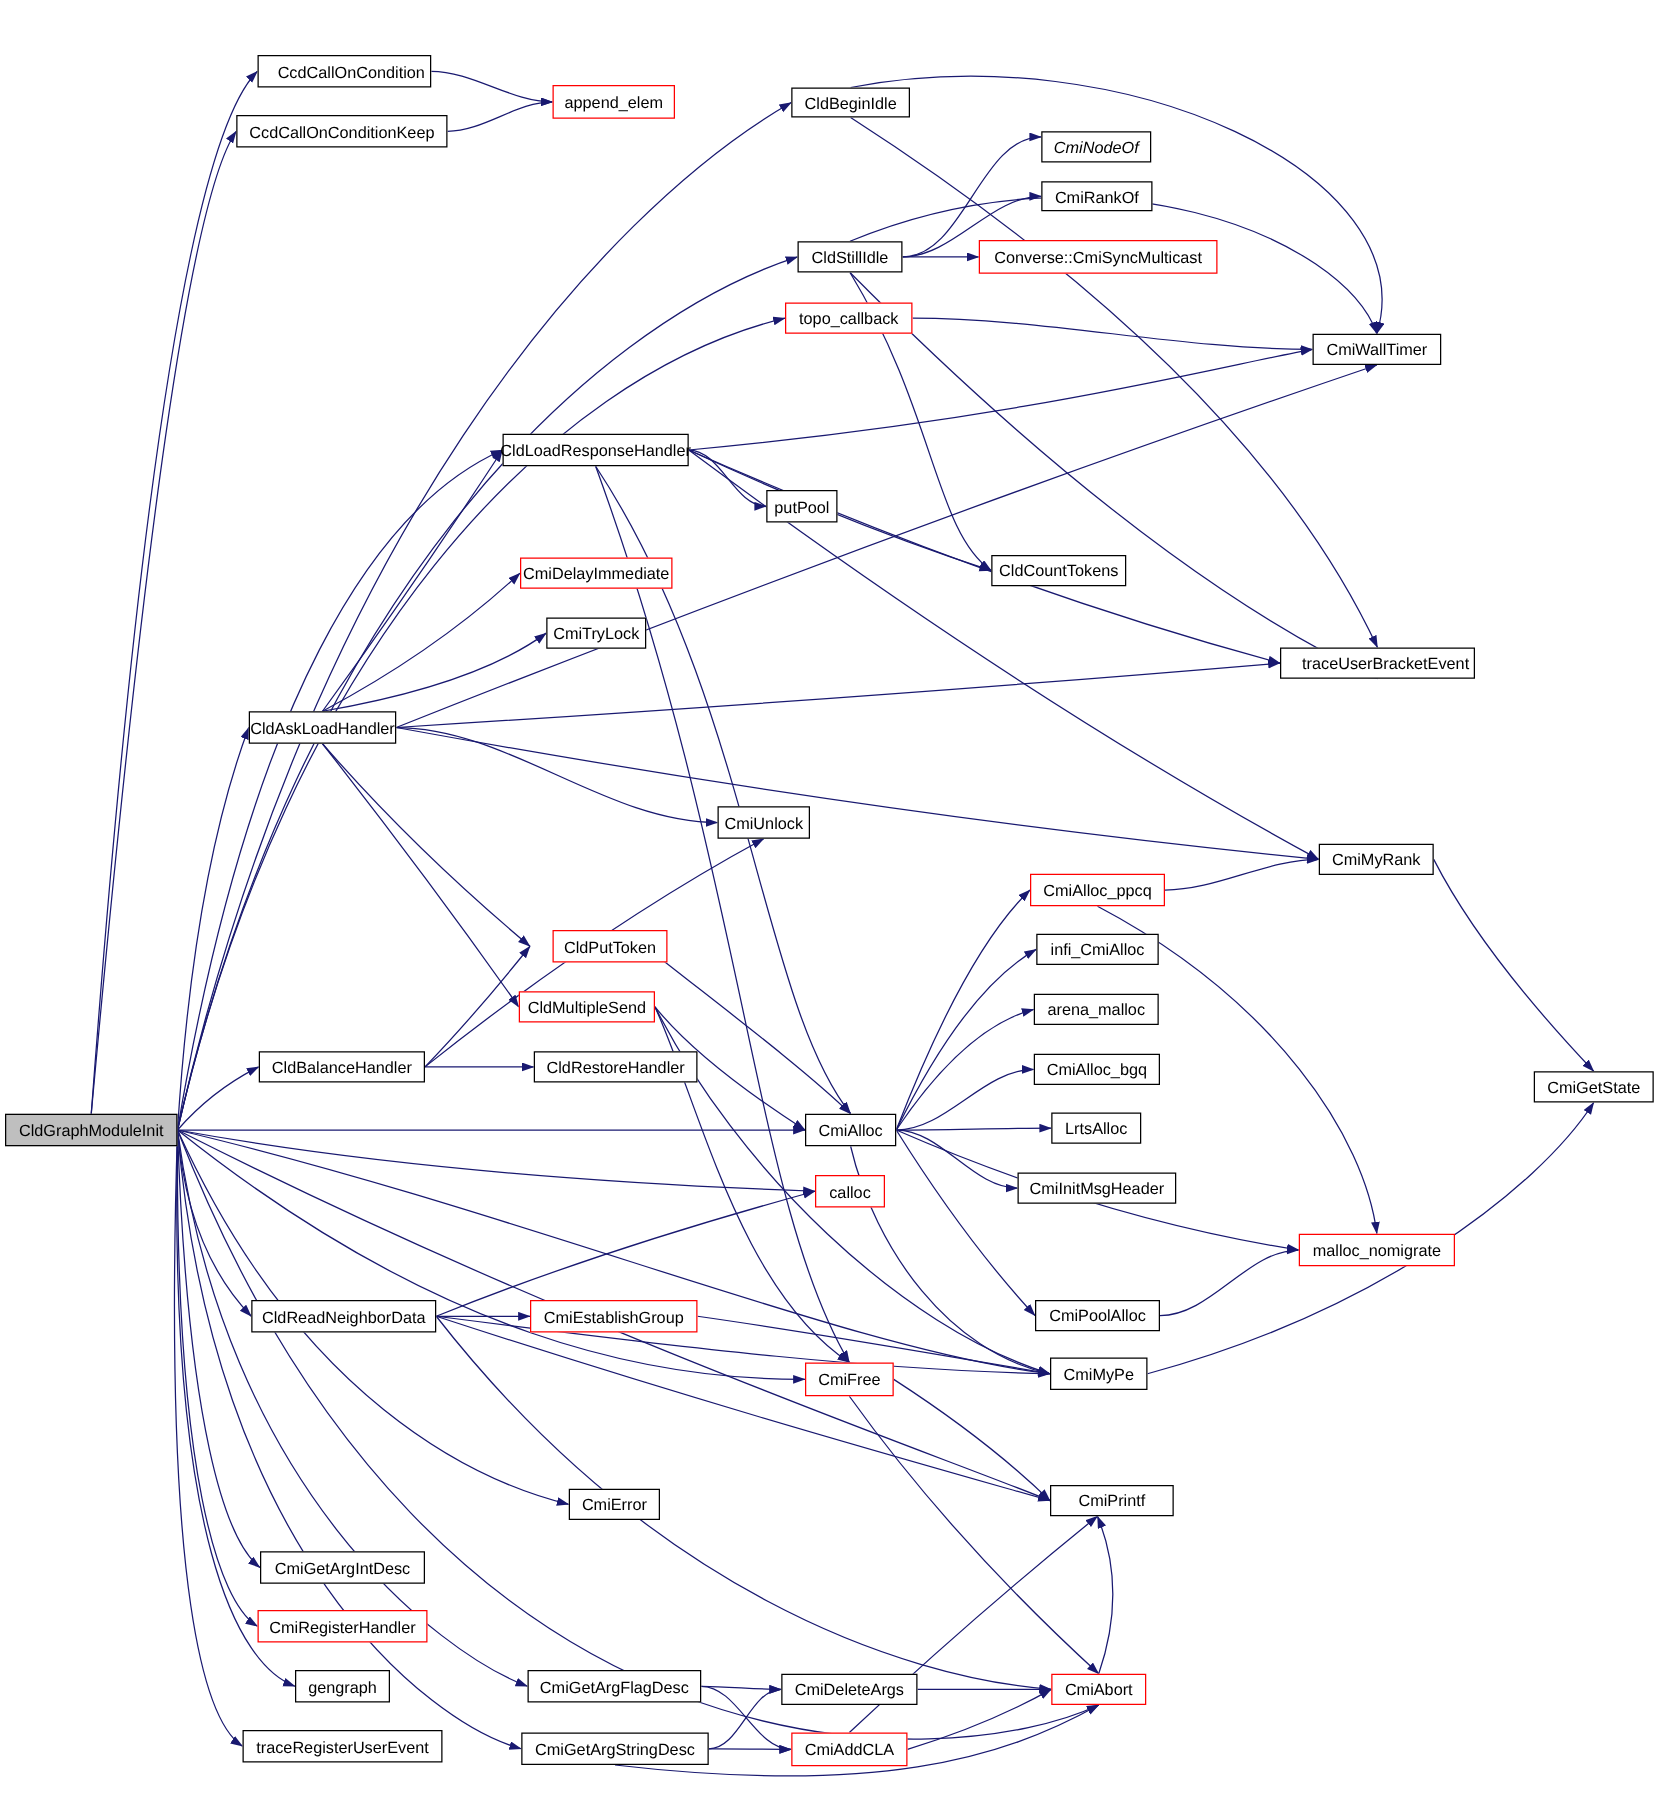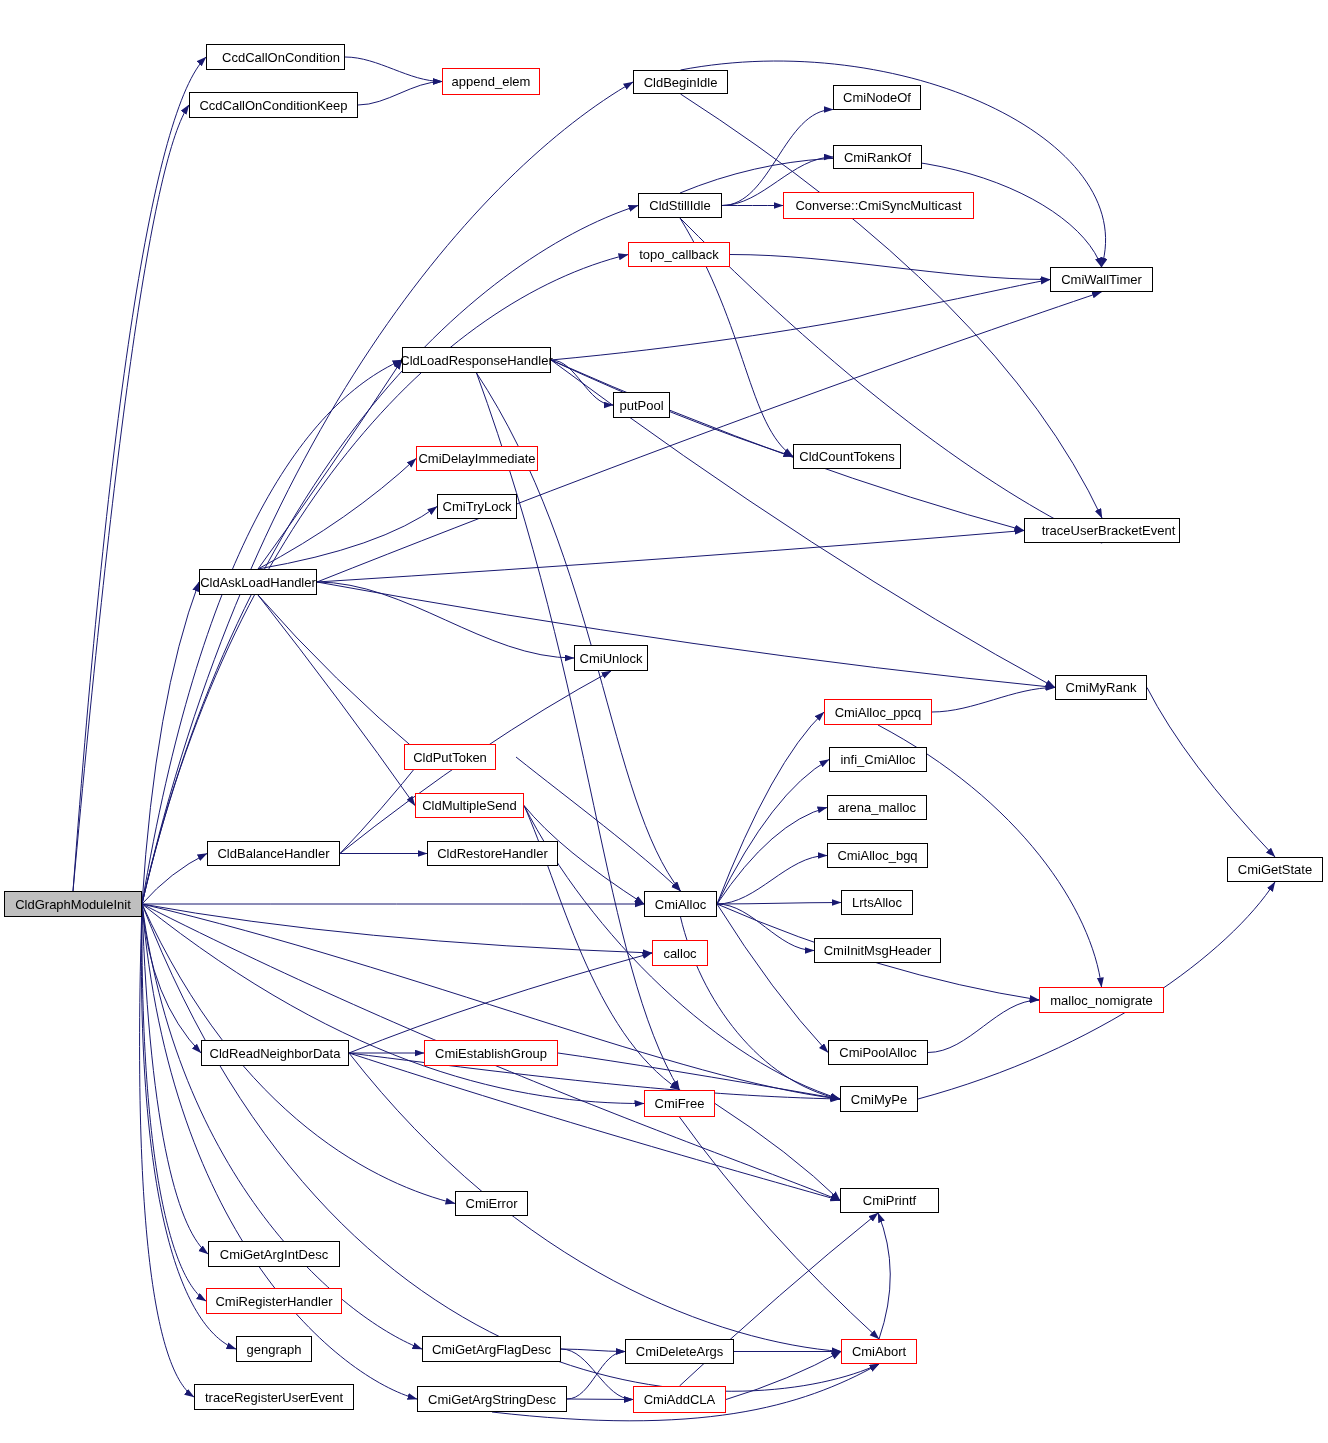--- a/index.html
+++ b/index.html
@@ -115,37 +115,37 @@
         <path d="M679.5,1386 Q780,1292 878,1213" fill="none" stroke="#191970" stroke-width="1" marker-end="url(#arrow)"></path>
         <path d="M879,1339 Q902,1272 878,1213" fill="none" stroke="#191970" stroke-width="1" marker-end="url(#arrow)"></path>
       </g>
   </svg>
   <div id="nodes">
       <div class="node root" style="left: 4px; top: 891px; width: 138px; height: 26px;">CldGraphModuleInit</div>
       <div class="node" style="left: 206px; top: 44px; width: 139px; height: 26px; padding-left: 11px;">CcdCallOnCondition</div>
       <div class="node" style="left: 189px; top: 92px; width: 169px; height: 26px;">CcdCallOnConditionKeep</div>
       <div class="node ext" style="left: 442px; top: 68px; width: 98px; height: 27px;">append_elem</div>
       <div class="node" style="left: 633px; top: 70px; width: 95px; height: 24px;">CldBeginIdle</div>
-      <div class="node" style="left: 833px; top: 85px; width: 88px; height: 25px;">CmiNodeOf</div>
+      <div class="node" style="left: 833px; top: 105px; width: 88px; height: 25px; font-style: italic;">CmiNodeOf</div>
       <div class="node" style="left: 833px; top: 145px; width: 89px; height: 24px;">CmiRankOf</div>
       <div class="node" style="left: 638px; top: 193px; width: 84px; height: 25px;">CldStillIdle</div>
       <div class="node ext" style="left: 783px; top: 192px; width: 191px; height: 27px;">Converse::CmiSyncMulticast</div>
       <div class="node ext" style="left: 628px; top: 242px; width: 102px; height: 25px;">topo_callback</div>
       <div class="node" style="left: 1050px; top: 267px; width: 103px; height: 25px;">CmiWallTimer</div>
       <div class="node" style="left: 402px; top: 347px; width: 149px; height: 26px;">CldLoadResponseHandler</div>
       <div class="node" style="left: 613px; top: 392px; width: 57px; height: 26px;">putPool</div>
       <div class="node" style="left: 793px; top: 444px; width: 108px; height: 25px;">CldCountTokens</div>
       <div class="node ext" style="left: 416px; top: 446px; width: 122px; height: 25px;">CmiDelayImmediate</div>
       <div class="node" style="left: 437px; top: 494px; width: 80px; height: 25px;">CmiTryLock</div>
       <div class="node" style="left: 1024px; top: 518px; width: 156px; height: 25px; padding-left: 13px;">traceUserBracketEvent</div>
       <div class="node" style="left: 199px; top: 569px; width: 118px; height: 26px;">CldAskLoadHandler</div>
       <div class="node" style="left: 574px; top: 645px; width: 74px; height: 26px;">CmiUnlock</div>
       <div class="node" style="left: 1055px; top: 675px; width: 92px; height: 25px;">CmiMyRank</div>
       <div class="node ext" style="left: 824px; top: 699px; width: 108px; height: 26px;">CmiAlloc_ppcq</div>
-      <div class="node ext" style="left: 404px; top: 744px; width: 92px; height: 26px;">CldPutToken</div>
+      <div class="node ext" style="left: 442px; top: 744px; width: 92px; height: 26px;">CldPutToken</div>
       <div class="node" style="left: 829px; top: 747px; width: 98px; height: 25px;">infi_CmiAlloc</div>
       <div class="node" style="left: 827px; top: 795px; width: 100px; height: 25px;">arena_malloc</div>
       <div class="node ext" style="left: 415px; top: 793px; width: 109px; height: 25px;">CldMultipleSend</div>
       <div class="node" style="left: 827px; top: 843px; width: 101px; height: 25px;">CmiAlloc_bgq</div>
       <div class="node" style="left: 207px; top: 841px; width: 133px; height: 25px;">CldBalanceHandler</div>
       <div class="node" style="left: 427px; top: 841px; width: 131px; height: 25px;">CldRestoreHandler</div>
       <div class="node" style="left: 644px; top: 891px; width: 73px; height: 26px;">CmiAlloc</div>
       <div class="node" style="left: 841px; top: 890px; width: 72px; height: 25px;">LrtsAlloc</div>
       <div class="node" style="left: 1227px; top: 857px; width: 96px; height: 25px;">CmiGetState</div>
       <div class="node ext" style="left: 652px; top: 940px; width: 56px; height: 26px;">calloc</div>

